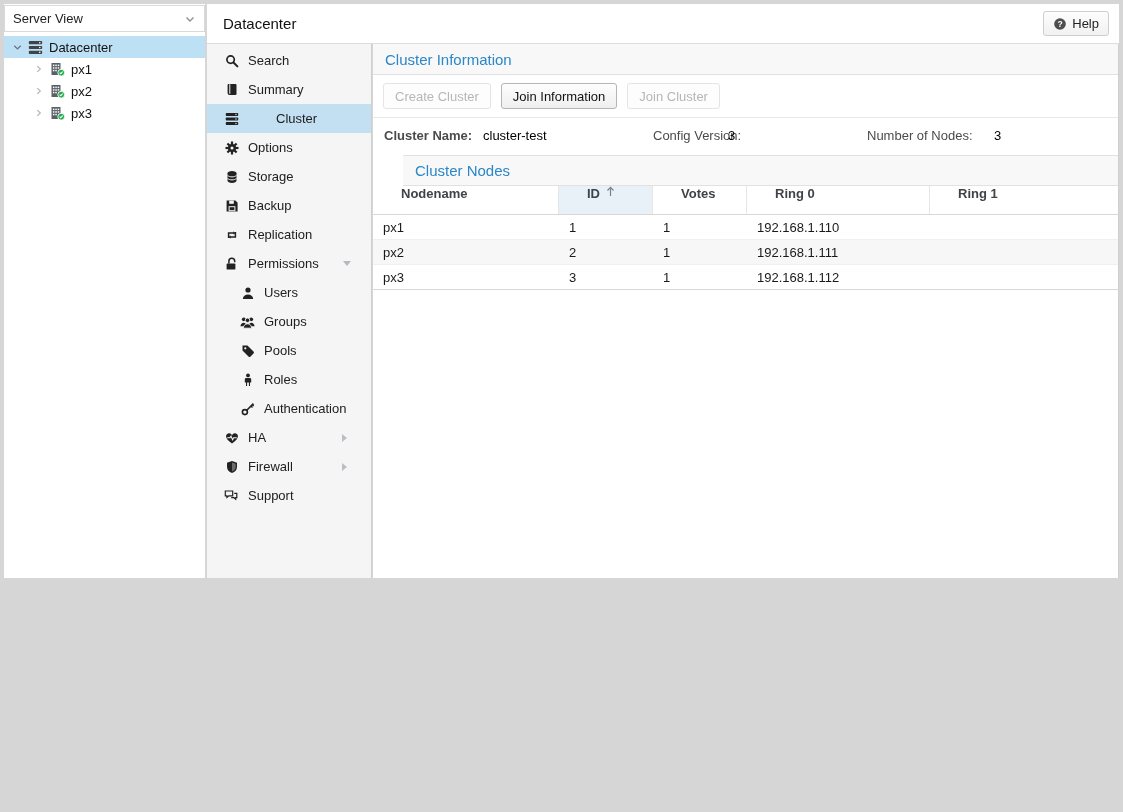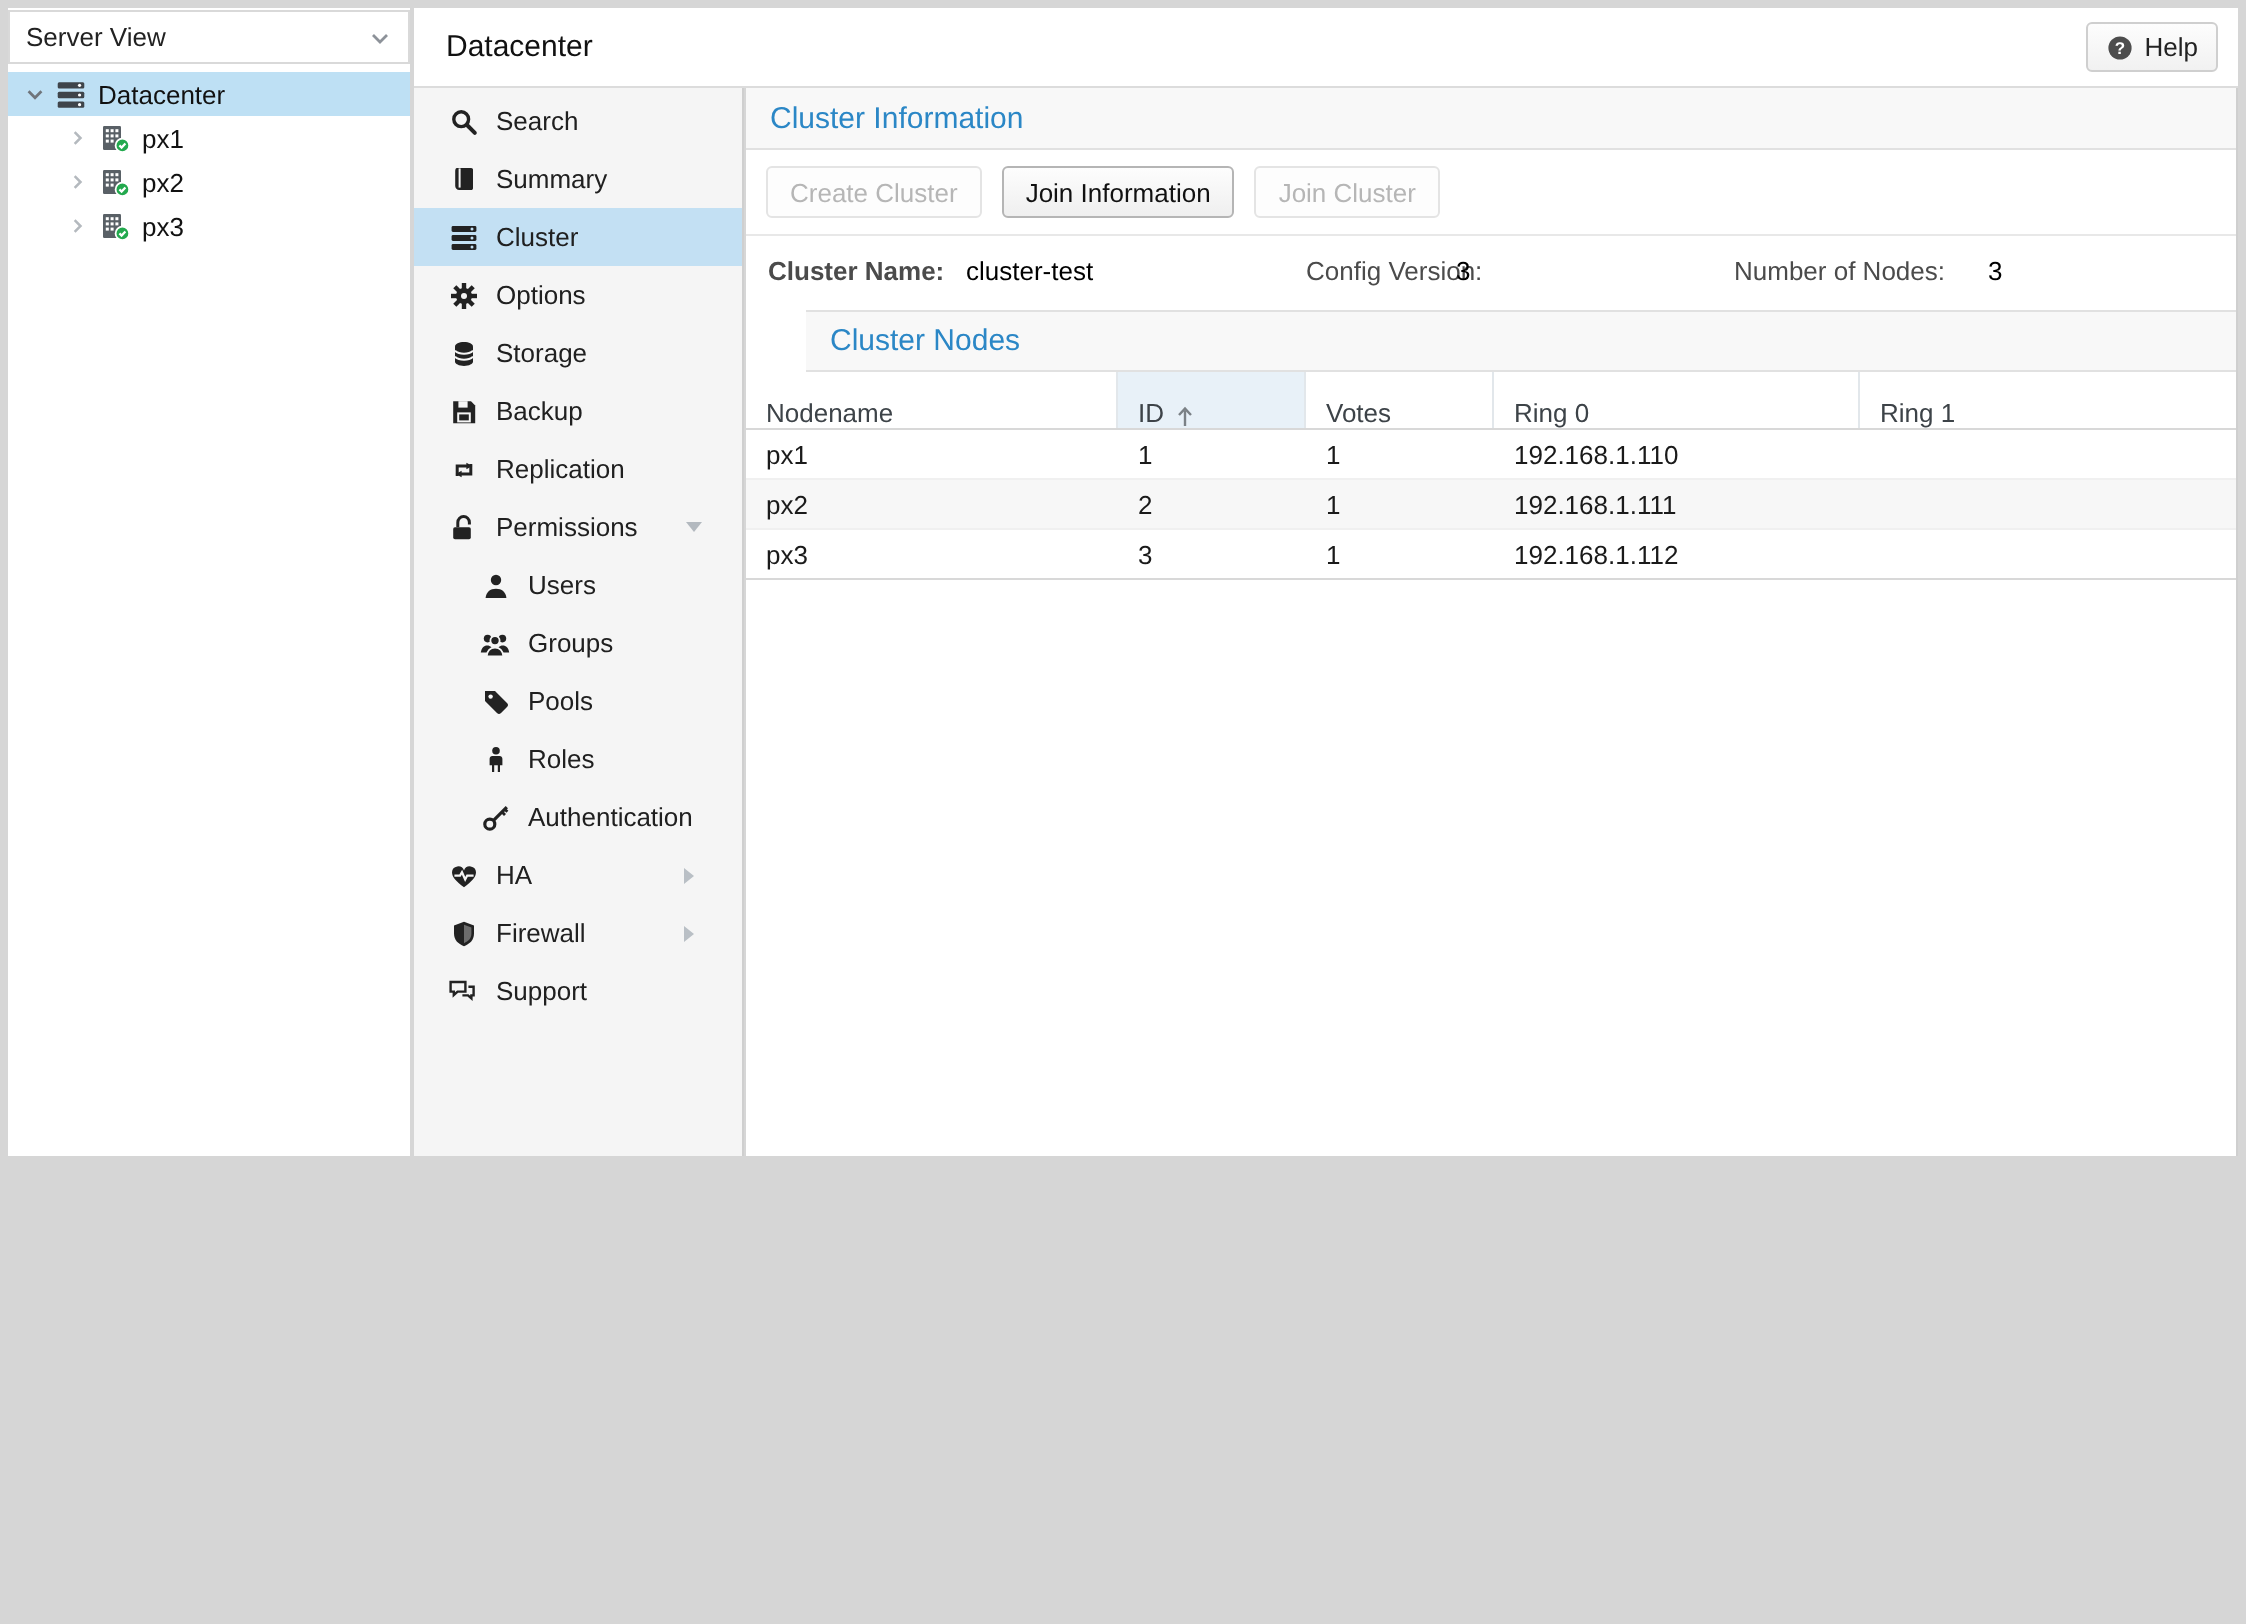--- a/index.html
+++ b/index.html
@@ -19,21 +19,21 @@
   .tree-row .t-icon{width:17px;height:15px;margin:0 5px 0 3px;position:relative;flex:0 0 auto;}
   .tree-row .t-label{color:#111;}
 
   
   #top-bar{position:absolute;left:207px;top:4px;width:912px;height:40px;background:#fff;border-bottom:1px solid #dcdcdc;display:flex;align-items:center;}
   #top-title{font-size:15px;color:#111;margin-left:16px;flex:1;}
   #help-btn{margin-right:10px;display:flex;align-items:center;gap:5px;border:1px solid #cfcfcf;border-radius:3px;background:linear-gradient(#fdfdfd,#f1f1f1);padding:4px 9px;color:#222;}
 
   #menu-panel{position:absolute;left:207px;top:44px;width:165px;height:761px;background:#f5f5f5;border-right:1px solid #cfcfcf;padding-top:2px;}
   .menu-item{height:29px;display:flex;align-items:center;padding-left:17px;padding-right:20px;color:#202020;}
-  .menu-item.selected{background:#c3e0f3;}
+  .menu-item.selected{background:#c3e0f3;gap:28px;}
   .menu-item.sub{padding-left:33px;}
   .menu-item .m-icon{width:15px;height:15px;margin-right:9px;flex:0 0 auto;display:flex;align-items:center;justify-content:center;}
   .menu-item .m-label{flex:1;}
   .tri-down{width:0;height:0;border:4px solid transparent;border-top:5px solid #b3b9bf;margin-top:4px;}
   .tri-right{width:0;height:0;border:4px solid transparent;border-left:5px solid #b9bfc5;margin-left:3px;}
 
   #content{position:absolute;left:373px;top:44px;width:746px;height:761px;background:#fff;border-right:1px solid #cfcfcf;}
   .sec-head{height:31px;background:#f8f8f8;border-bottom:1px solid #e1e1e1;display:flex;align-items:center;padding-left:12px;}
   .sec-title{font-size:15px;color:#2b87c6;}
   #toolbar{height:43px;border-bottom:1px solid #e8e8e8;display:flex;align-items:center;padding-left:10px;gap:10px;}
@@ -45,21 +45,21 @@
   .f-label{color:#4b4b4b;}
   .f-value{color:#000;}
   #lbl-cname{left:11px;font-weight:bold;} #val-cname{left:110px;}
   #lbl-cver{left:280px;}  #val-cver{left:355px;}
   #lbl-nnodes{left:494px;} #val-nnodes{left:621px;}
   #nodes-head{border-top:1px solid #e1e1e1;margin-left:30px;}
 
   
   #grid{width:100%;}
   .g-header{display:flex;height:29px;background:#fff;border-bottom:1px solid #d8d8d8;}
-  .g-hcell{display:flex;align-items:flex-end;padding-left:10px;border-right:1px solid #e2e7eb;color:#3d4348;}
+  .g-hcell{display:flex;align-items:flex-start;padding-left:28px;border-right:1px solid #e2e7eb;color:#3d4348;font-weight:bold;}
   .g-hcell.sorted{background:#e8f1f8;}
   .g-hcell .sort-ic{margin-left:6px;}
   .c0{width:186px;} .c1{width:94px;} .c2{width:94px;} .c3{width:183px;} .c4{flex:1;border-right:none;}
   .g-row{display:flex;height:25px;align-items:center;border-bottom:1px solid #f0f0f0;}
   .g-row.striped{background:#f7f7f7;}
   .g-row.last{border-bottom:1px solid #d8d8d8;}
   .g-cell{padding-left:10px;color:#1a1a1a;overflow:hidden;white-space:nowrap;}
 
   
   #bottom-splitter{position:absolute;left:0;top:805px;width:1123px;height:7px;background:#d4d4d4;}

